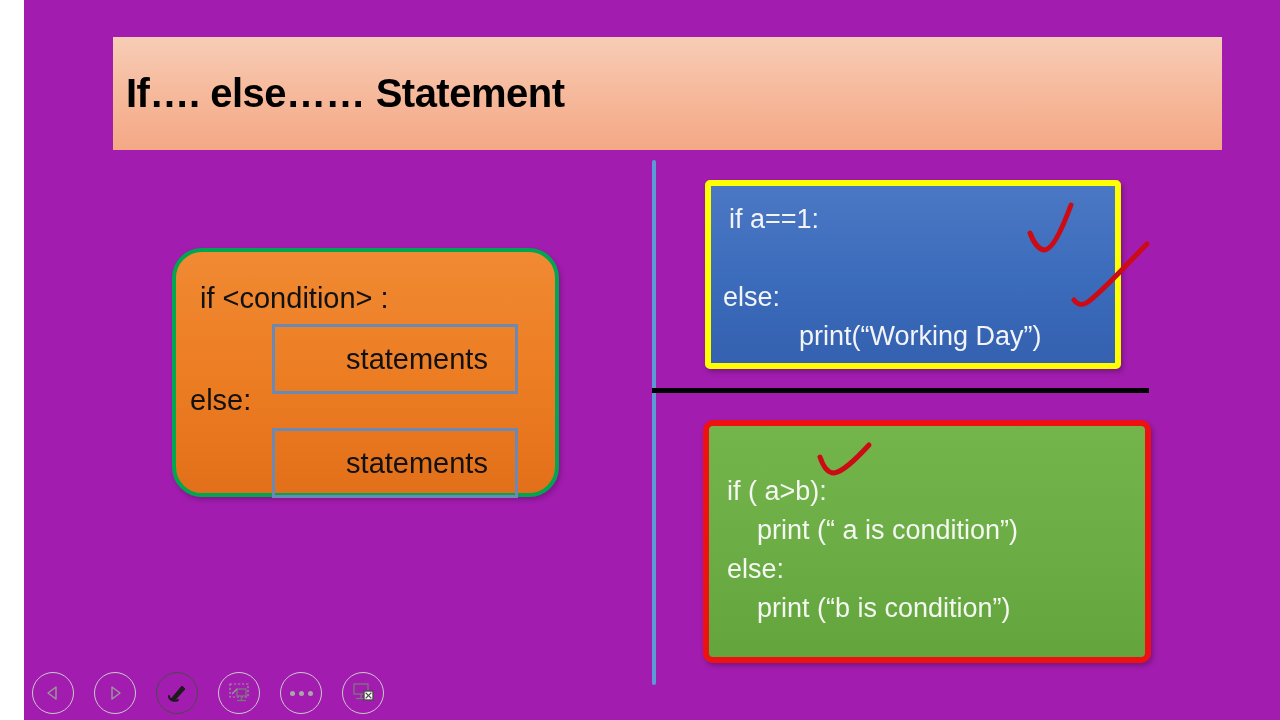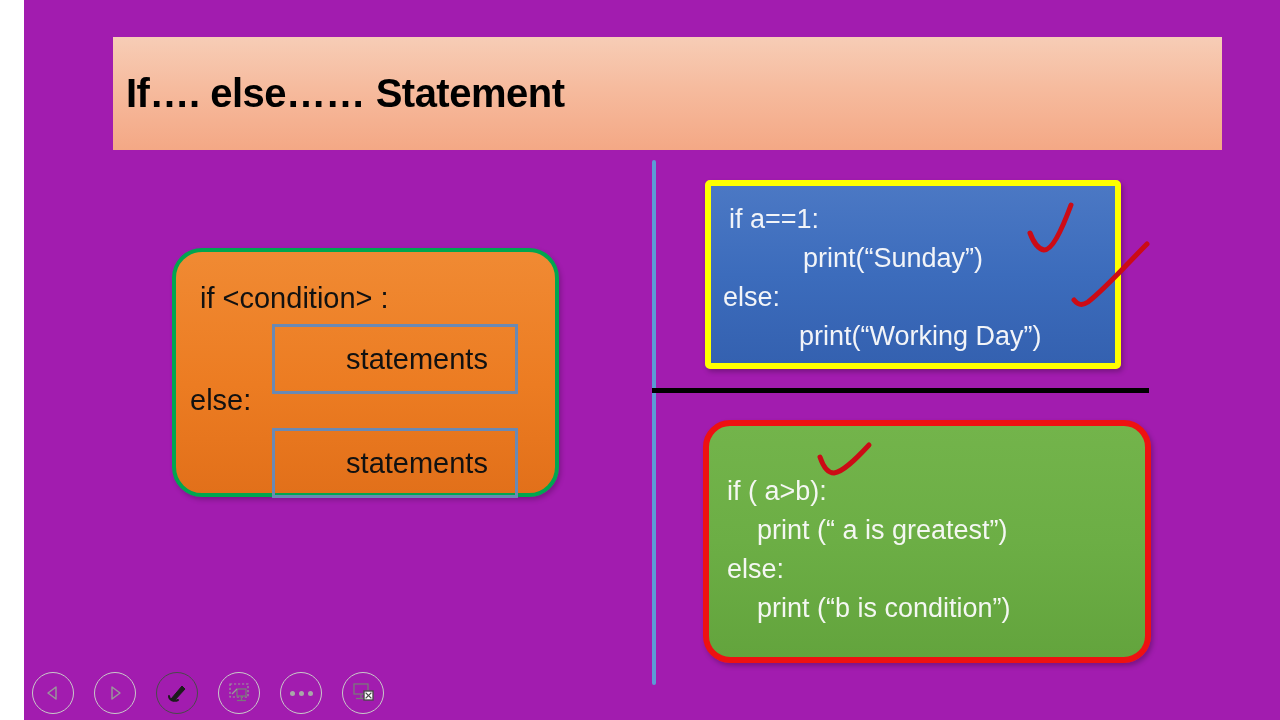--- a/index.html
+++ b/index.html
@@ -131,21 +131,21 @@
   
   .green-box {
     position: absolute;
     left: 679px;
     top: 420px;
     width: 448px;
     height: 243px;
     box-sizing: border-box;
     background: linear-gradient(180deg, #73b44b 0%, #6cae45 50%, #63a43d 100%);
     border: 6px solid #ee1111;
-    border-radius: 27px;
+    border-radius: 10px;
     box-shadow: 2px 3px 5px rgba(0,0,0,0.25);
     overflow: hidden;
   }
   .green-line {
     position: absolute;
     font-size: 27px;
     color: #f4f7f2;
     white-space: pre;
   }
   .gl-1 { left: 18px;  top: 50px; }
@@ -217,28 +217,27 @@
       <span class="stmt-text">statements</span>
     </div>
     <div class="syntax-line syntax-else">else:</div>
     <div class="stmt-box stmt-2">
       <span class="stmt-text">statements</span>
     </div>
   </div>
 
   <div class="blue-box">
     <div class="blue-line bl-1">if a==1:</div>
-    <div class="blue-line bl-2">print(“Sunday”)</div>
     <div class="blue-line bl-3">else:</div>
     <div class="blue-line bl-4">print(“Working Day”)</div>
   </div>
 
   <div class="green-box">
     <div class="green-line gl-1">if ( a&gt;b):</div>
-    <div class="green-line gl-2">print (“ a is greatest”)</div>
+    <div class="green-line gl-2">print (“ a is condition”)</div>
     <div class="green-line gl-3">else:</div>
     <div class="green-line gl-4">print (“b is condition”)</div>
   </div>
 
   <svg class="ink-layer" width="1280" height="720" viewBox="0 0 1280 720" fill="none">
 
     <path d="M1006 233 C1009 241, 1014 249, 1020 250 C1028 250, 1037 232, 1047 205" stroke="#cc0b15" stroke-width="5" stroke-linecap="round" fill="none"></path>
 
     <path d="M1050 300 C1054 305, 1058 306, 1064 302 C1080 290, 1104 263, 1123 244" stroke="#cc0b15" stroke-width="5" stroke-linecap="round" fill="none"></path>
 

